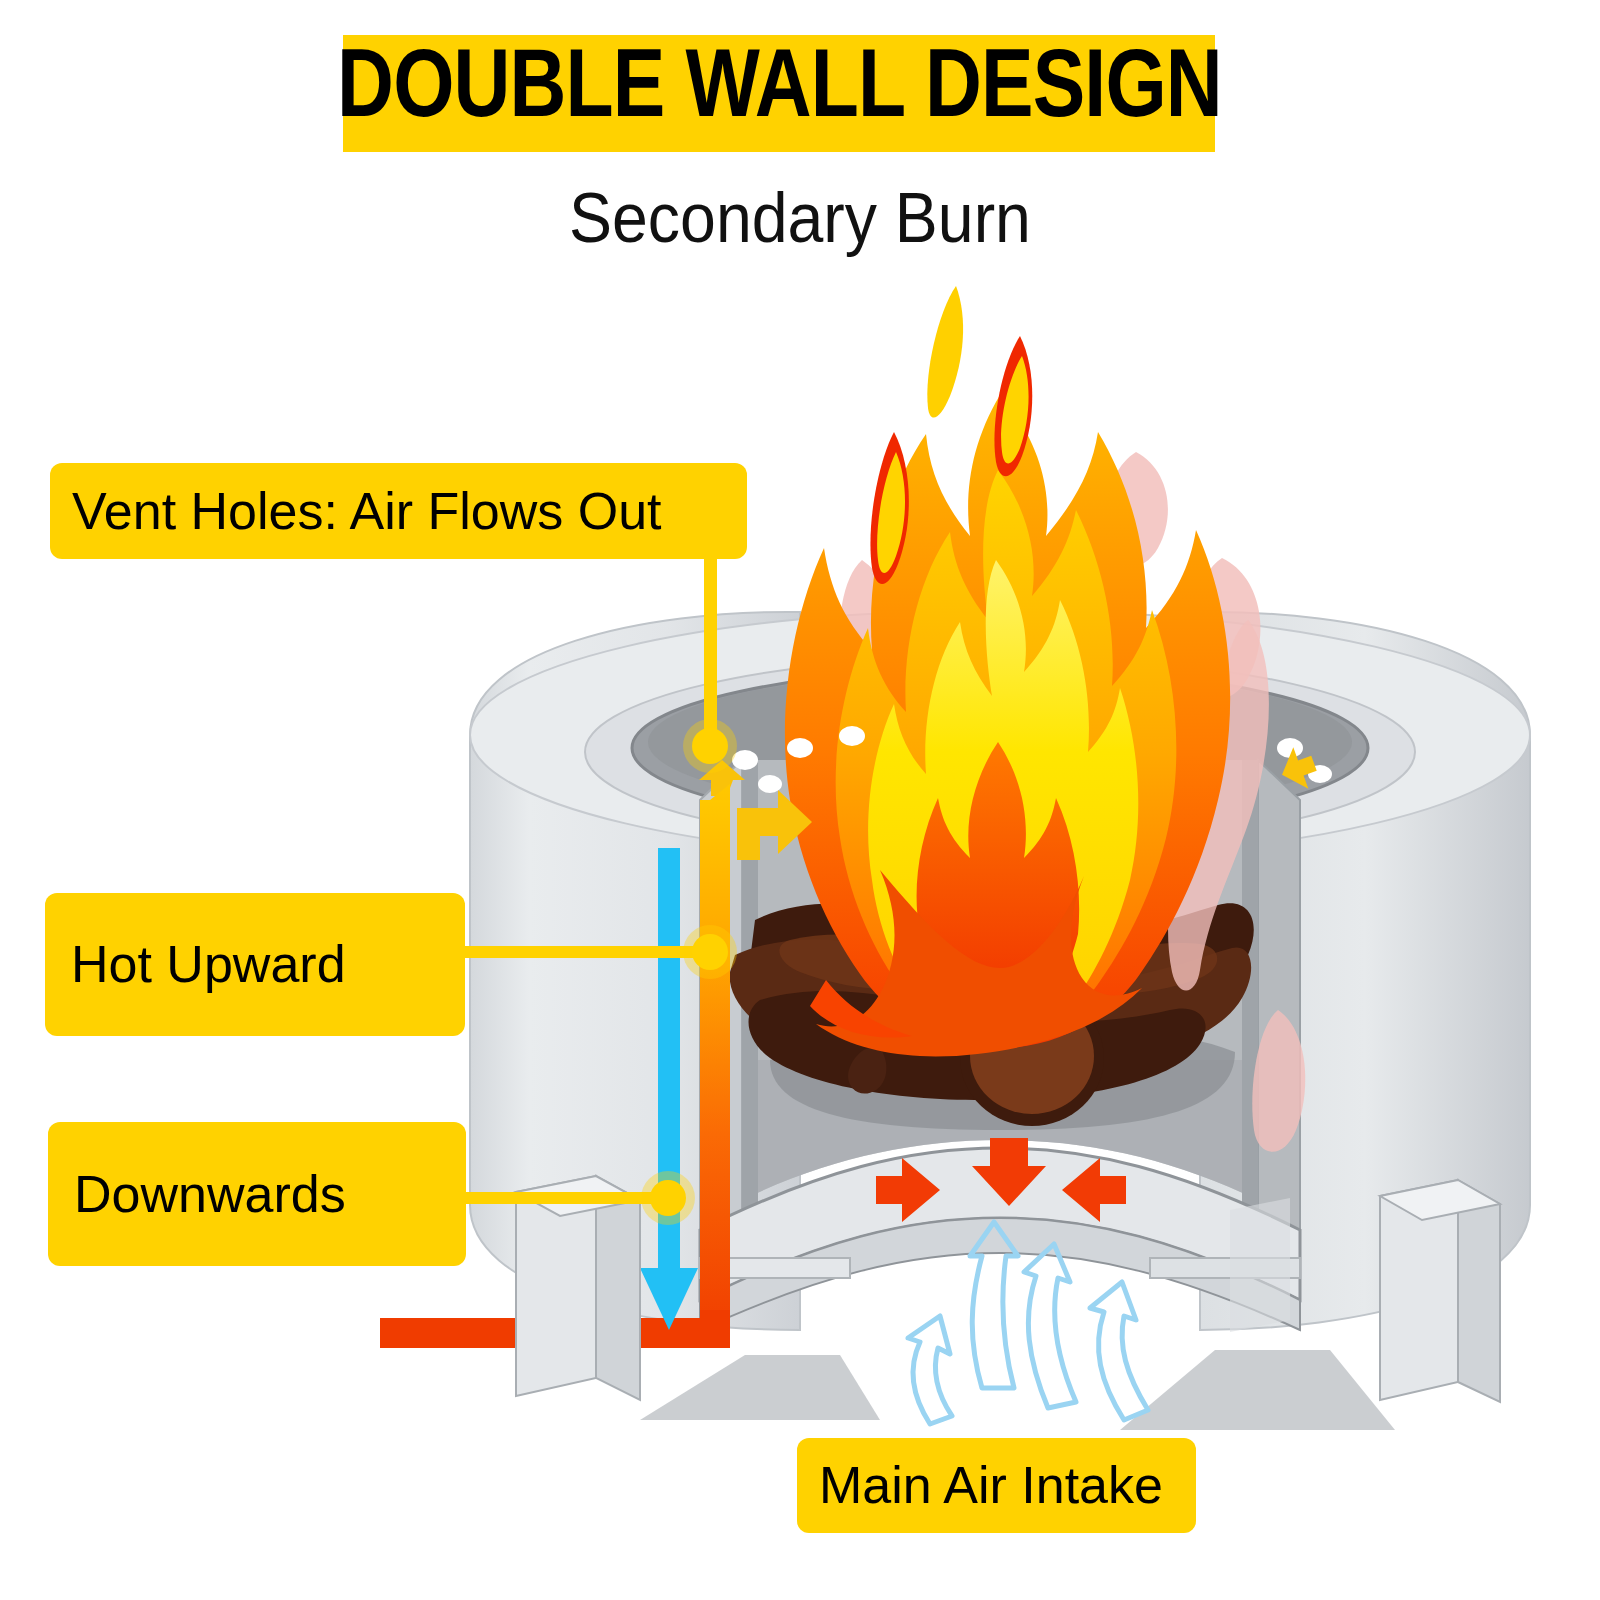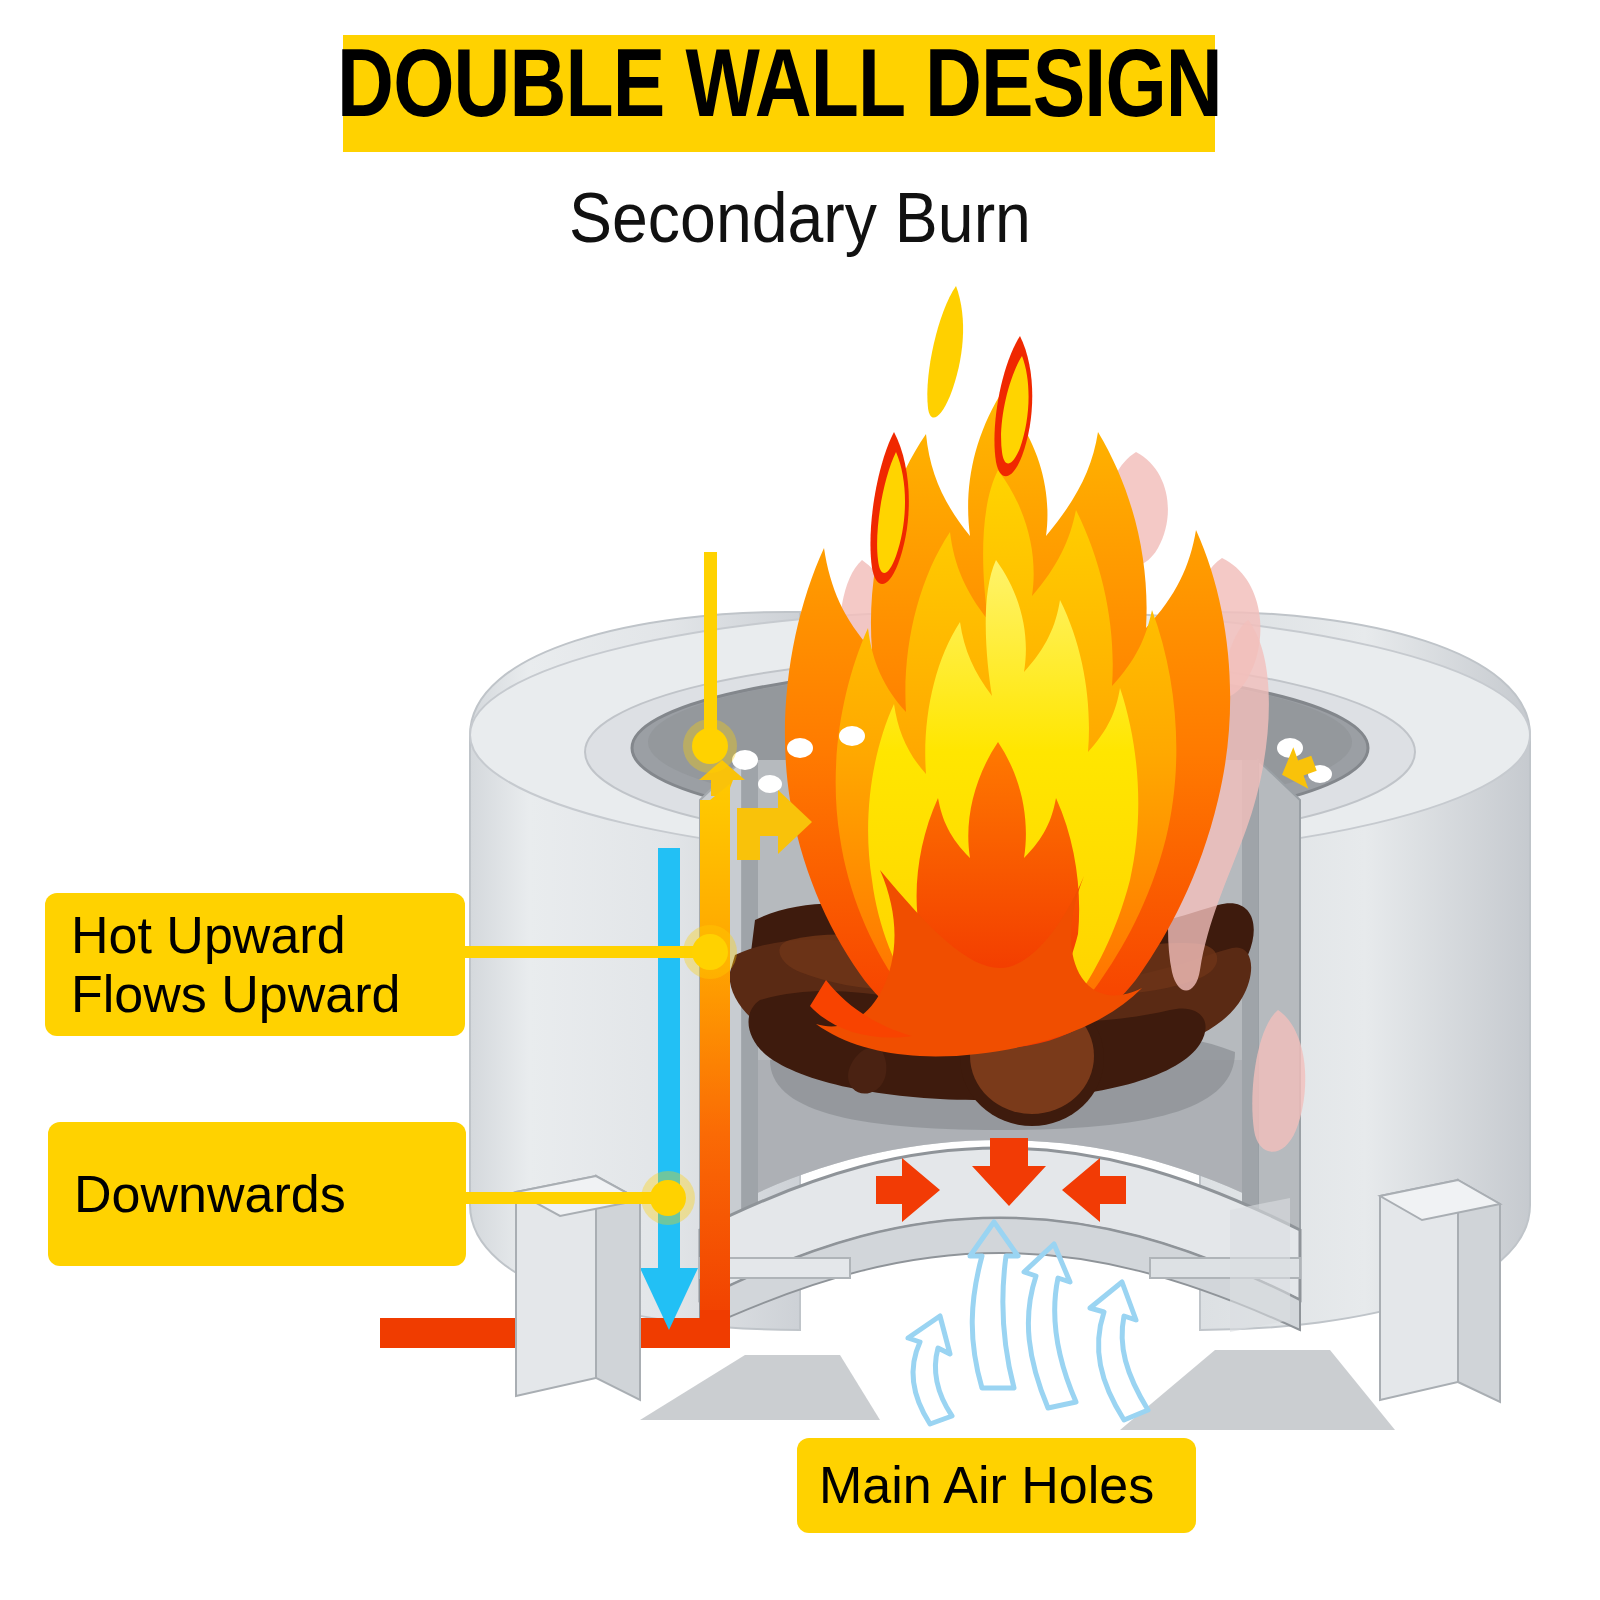--- a/index.html
+++ b/index.html
@@ -363,27 +363,29 @@
 
   <div class="leader" id="lead-vent-v"></div>
   <div class="leader-dot" id="dot-vent"></div>
 
   <div class="leader" id="lead-hot-h"></div>
   <div class="leader-dot" id="dot-hot"></div>
 
   <div class="leader" id="lead-co2-h"></div>
   <div class="leader-dot" id="dot-co2"></div>
 
+  <div class="callout one-line" id="cal-vent">
+    <div class="ln">Vent Holes: Air Flows Out</div>
+  </div>
 
   <div class="callout" id="cal-hot">
     <div class="ln">Hot Upward</div>
-    <div class="ln">Flows Upward</div>
   </div>
 
   <div class="callout" id="cal-co2">
     <div class="ln">Downwards</div>
   </div>
 
   <div class="callout one-line" id="cal-intake">
-    <div class="ln">Main Air Holes</div>
+    <div class="ln">Main Air Intake</div>
   </div>
 
 </div>
 
 </body></html>

